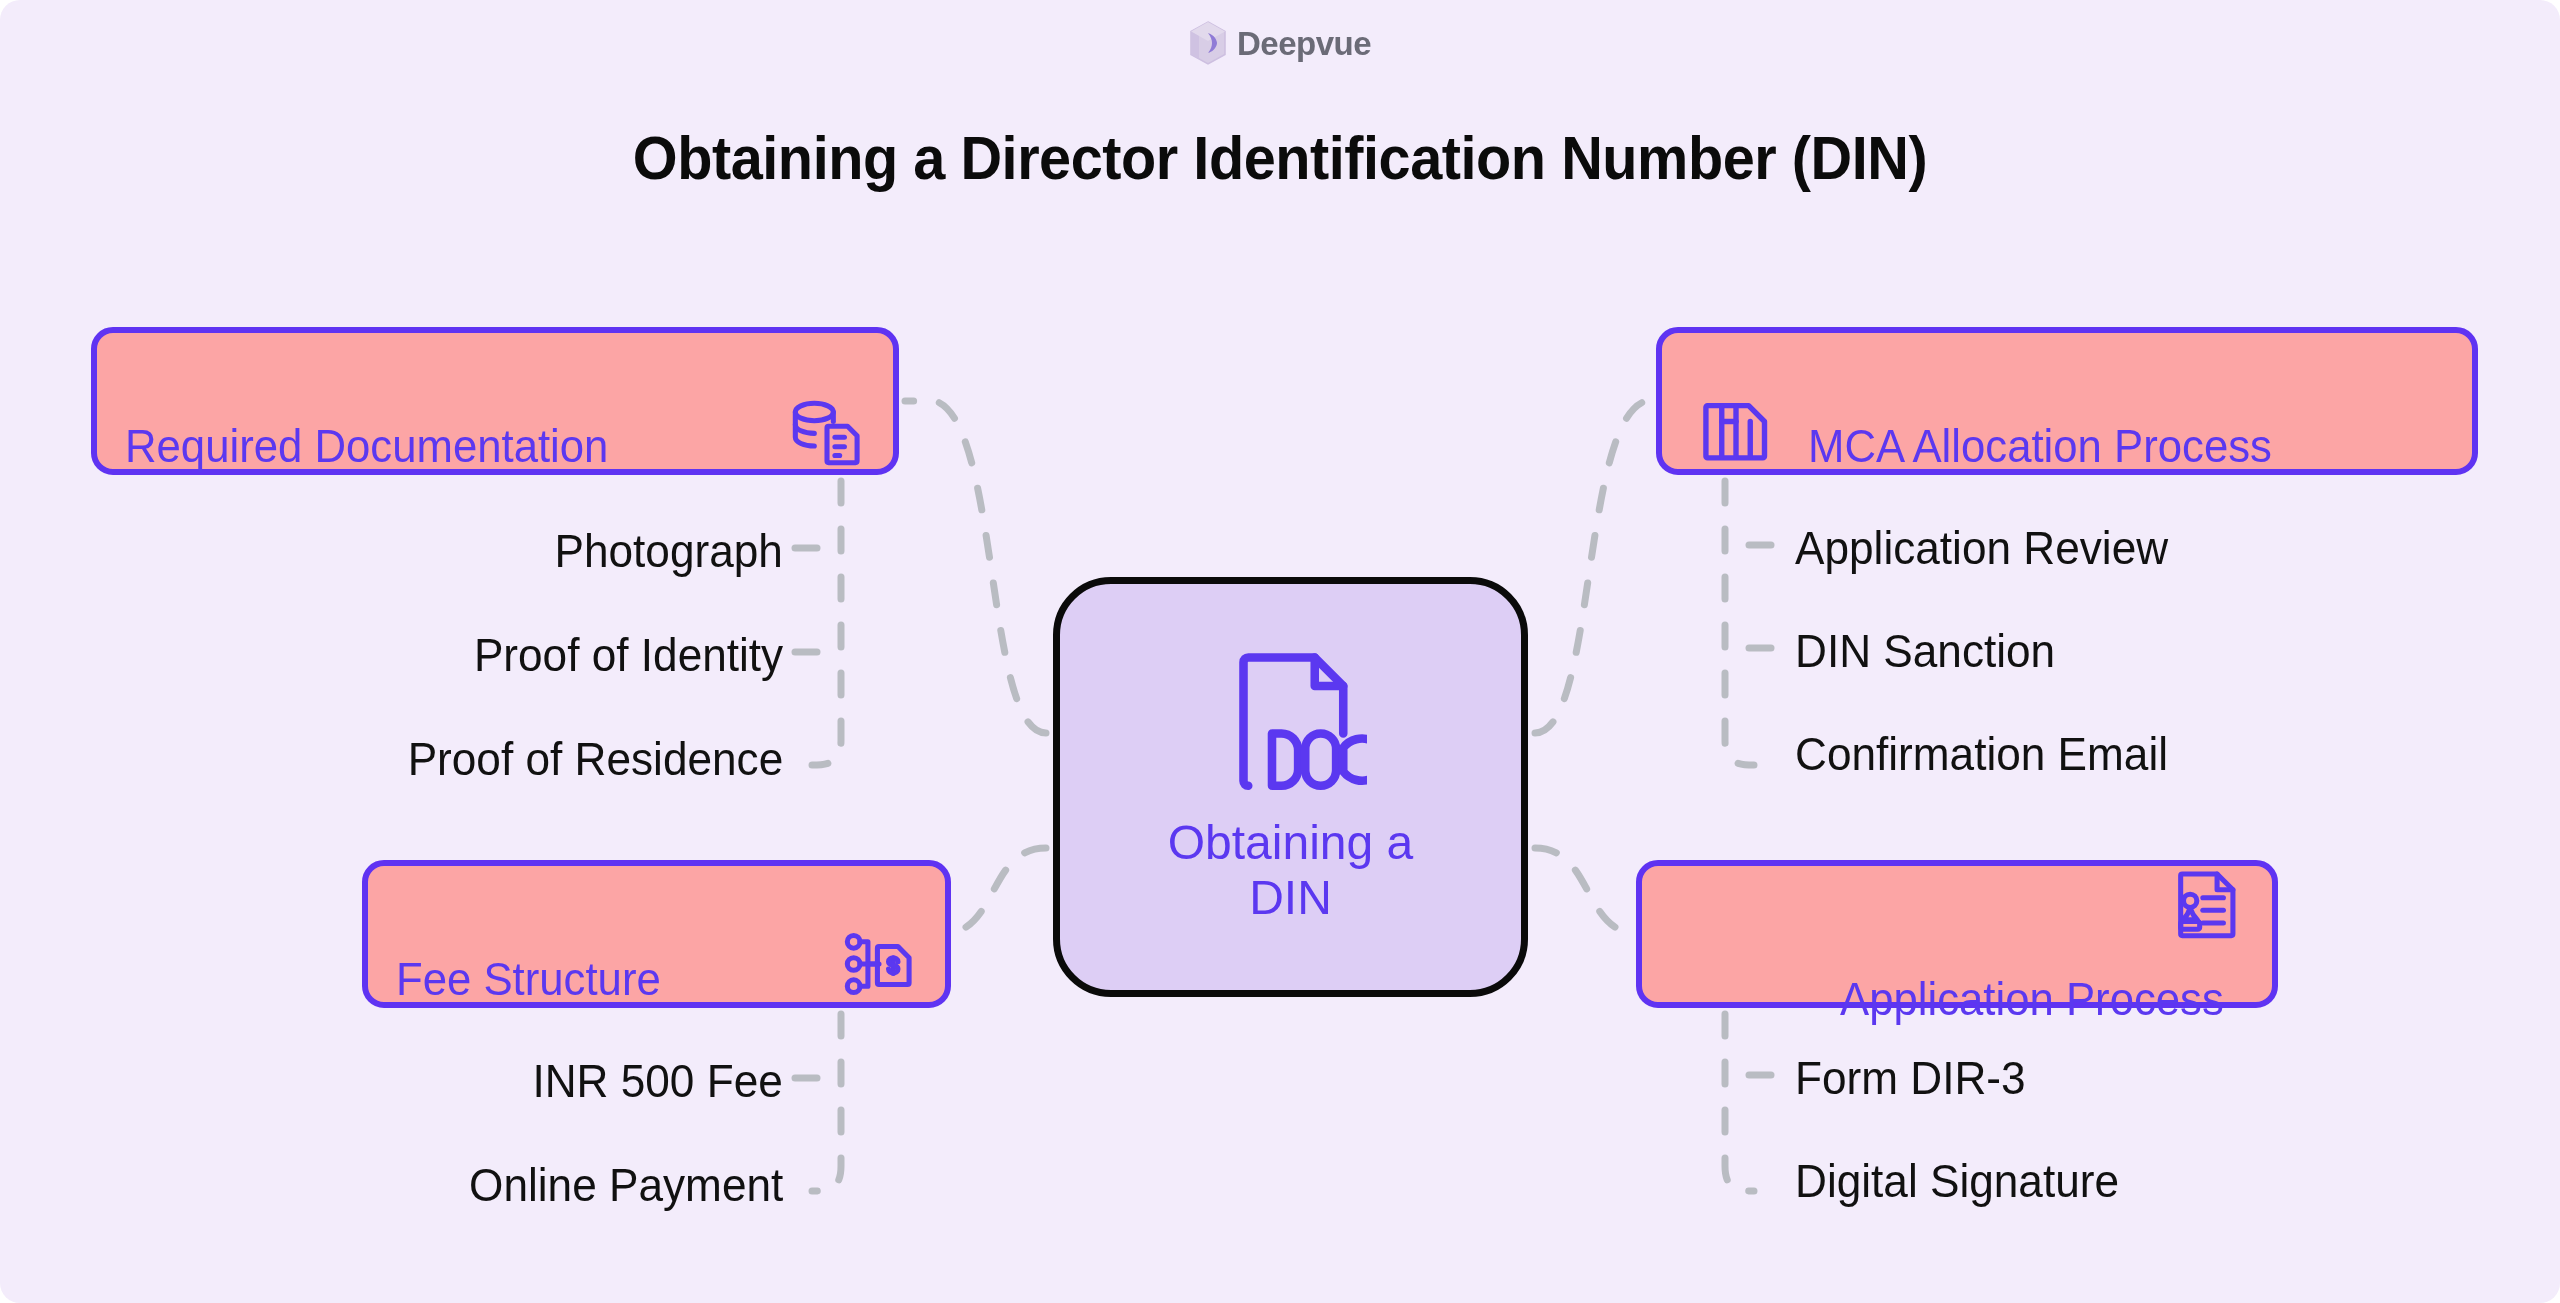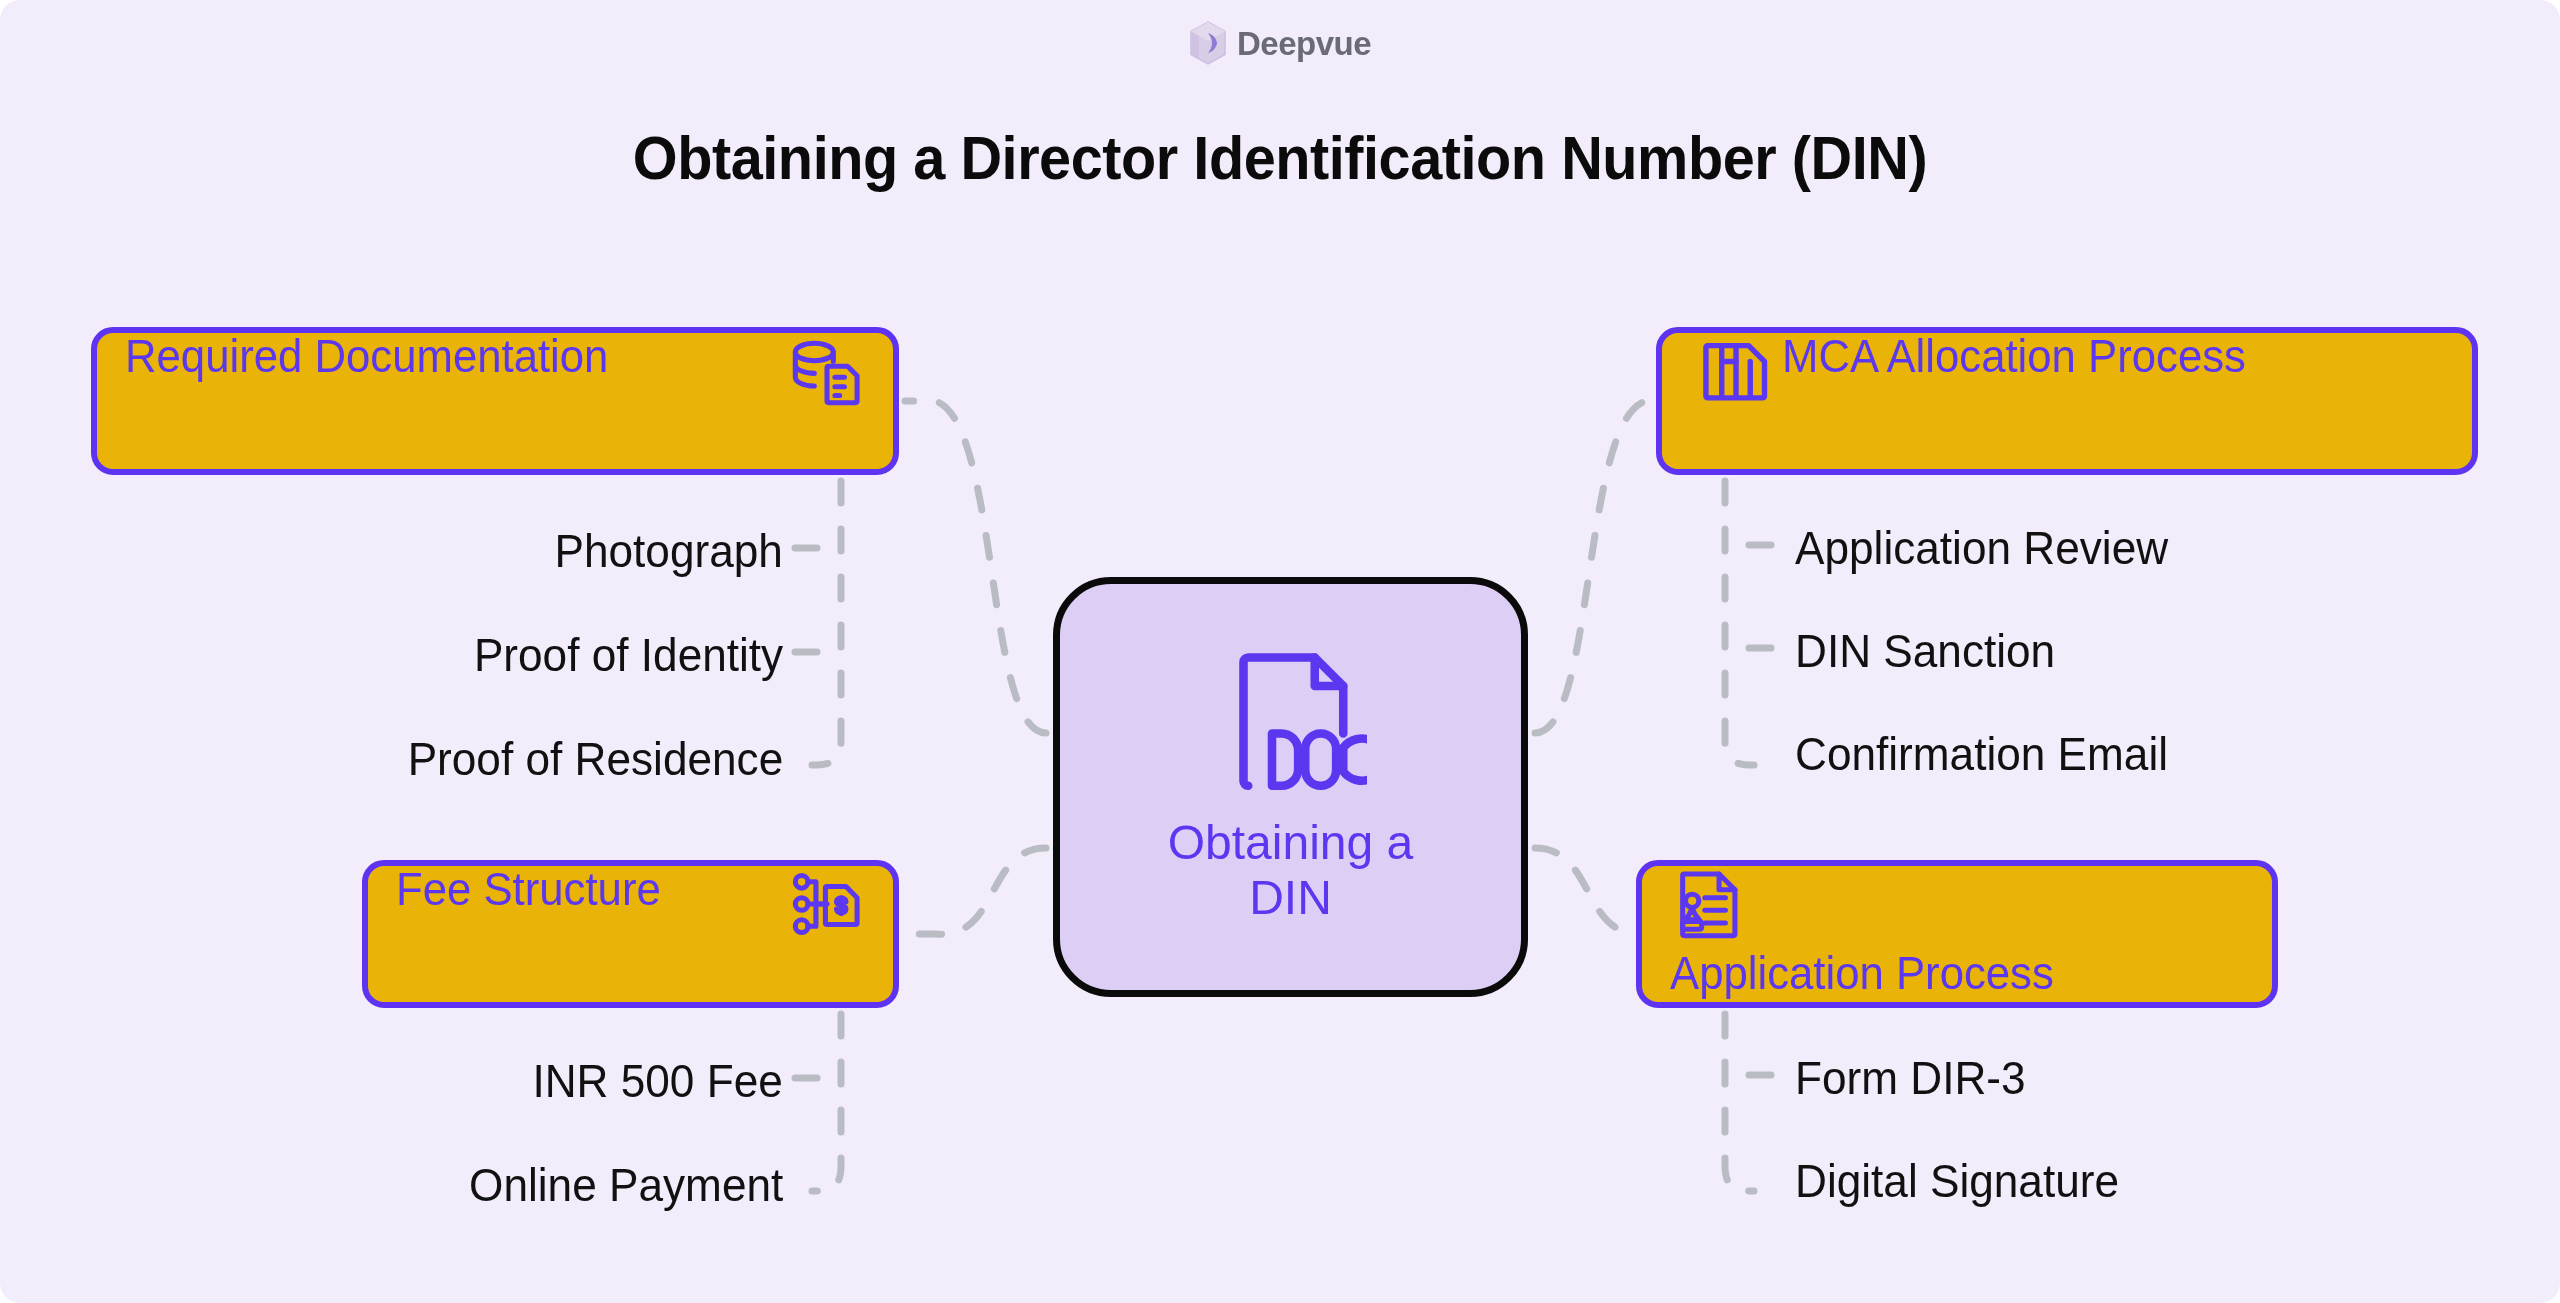--- a/index.html
+++ b/index.html
@@ -55,45 +55,45 @@
     position: absolute;
     left: 0; top: 0;
     width: 2560px; height: 1303px;
     pointer-events: none;
   }
 
   
   .branch-box {
     position: absolute;
     box-sizing: border-box;
-    background: #eab308;
+    background: #fca5a5;
     border: 6px solid #5f33f2;
     border-radius: 22px;
     display: flex;
-    align-items: flex-start;
+    align-items: flex-end;
     height: 148px;
     padding: 0 28px;
-    gap: 8px;
+    gap: 34px;
   }
   .branch-label {
     font-size: 46px;
     color: #5b38f0;
     font-weight: 400;
     white-space: nowrap;
     line-height: 1;
     transform: scaleX(0.95);
     transform-origin: left center;
   }
   .branch-box.icon-right { justify-content: space-between; }
   .branch-box.icon-left  { justify-content: flex-start; }
   .branch-icon { flex: 0 0 auto; width: 76px; height: 76px; display:block; }
 
   #box-required     { left: 91px;  top: 327px; width: 808px; }
   #box-mca          { left: 1656px;top: 327px; width: 822px; padding-left: 36px; }
-  #box-fee          { left: 362px; top: 860px; width: 537px; }
+  #box-fee          { left: 362px; top: 860px; width: 589px; }
   #box-application  { left: 1636px;top: 860px; width: 642px; flex-direction: column; }
 
   
   #center-node {
     position: absolute;
     left: 1053px;
     top: 565px;
     width: 475px;
     height: 420px;
     box-sizing: border-box;

